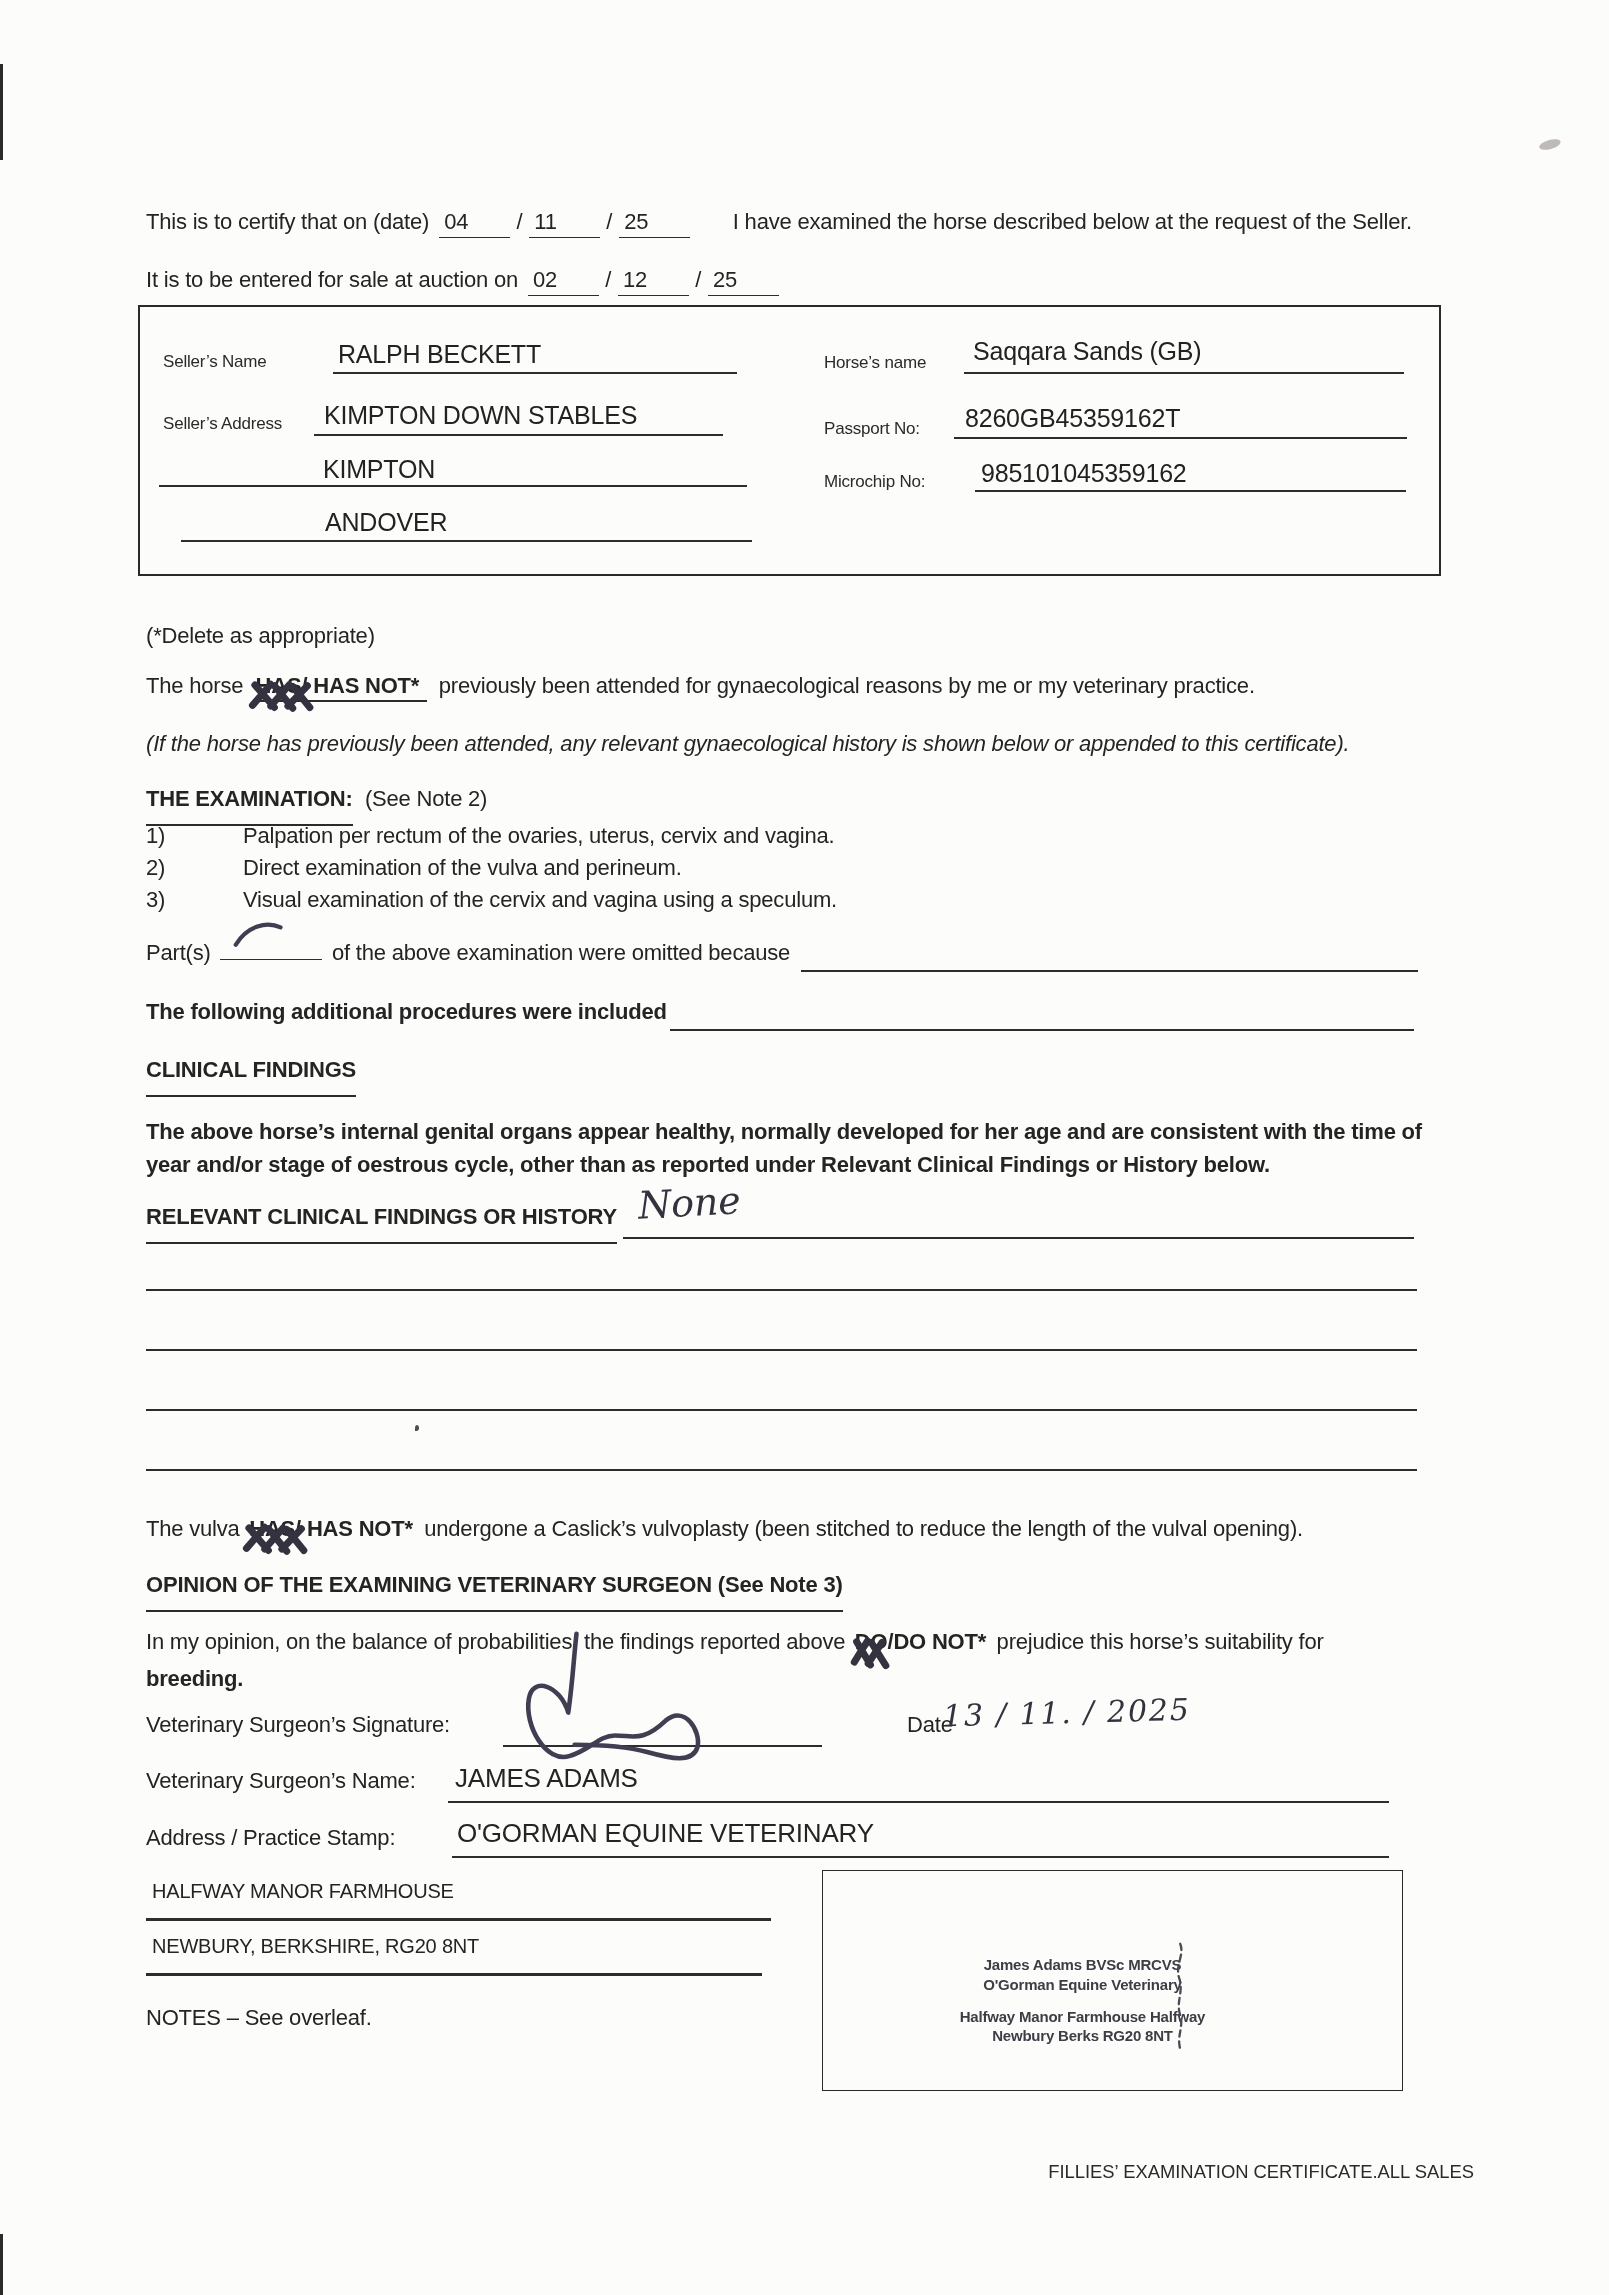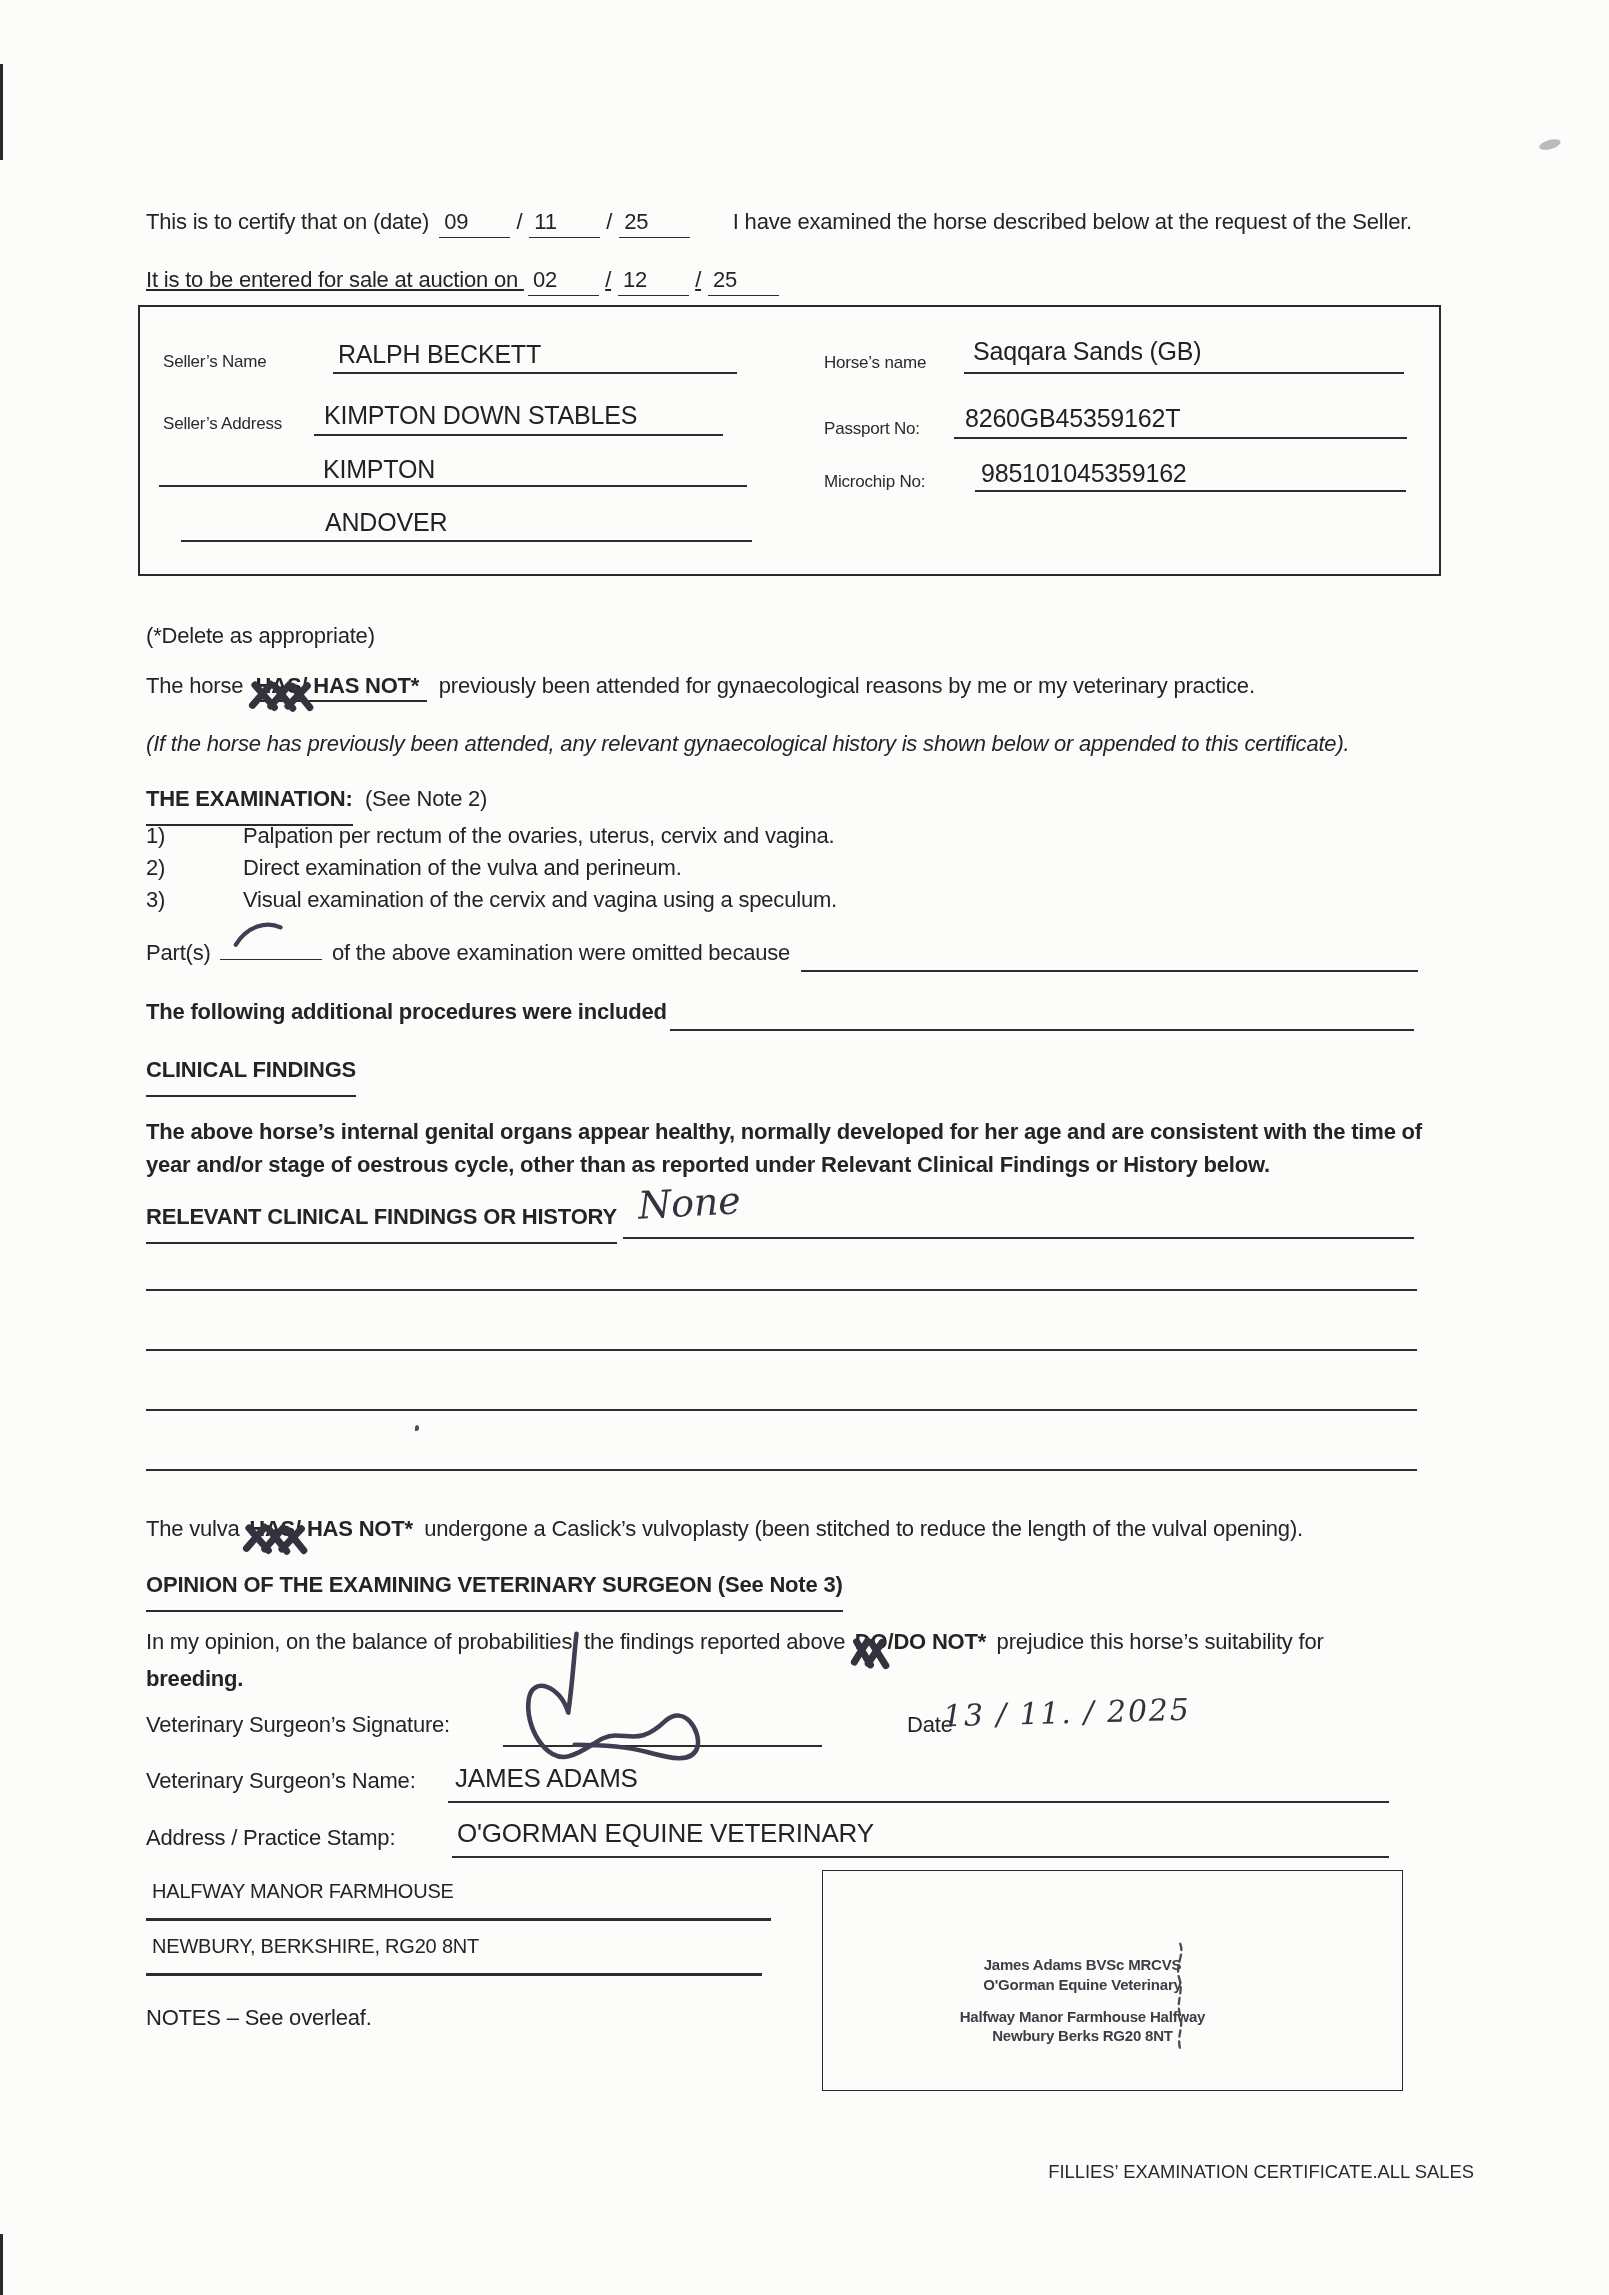--- a/index.html
+++ b/index.html
@@ -40,25 +40,25 @@
 <div id="page">
 
   <div class="artifact" style="left:0;top:64px;width:2.8px;height:96px;"></div>
   <div class="artifact" style="left:0;top:2234px;width:3.2px;height:62px;"></div>
   <div class="abs" style="left:1539px;top:140px;width:22px;height:9.2px;background:#8d8288;opacity:.55;border-radius:50%;transform:rotate(-16deg);"></div>
   <div class="abs" style="left:415px;top:1425px;width:4.1px;height:5.5px;background:#4e4e4e;border-radius:50% 50% 50% 0;"></div>
 
 
   <div class="abs nowrap" style="left:146px;top:209px;">
     <span>This is to certify that on (date)</span>
-    <span class="dseg">09</span><span class="sep">/</span><span class="dseg">11</span><span class="sep">/</span><span class="dseg gap-after">25</span>
+    <span class="dseg">04</span><span class="sep">/</span><span class="dseg">11</span><span class="sep">/</span><span class="dseg gap-after">25</span>
     <span>I have examined the horse described below at the request of the Seller.</span>
   </div>
 
-  <div class="abs nowrap" style="left:146px;top:267px;text-decoration:underline;">
+  <div class="abs nowrap" style="left:146px;top:267px;">
     <span>It is to be entered for sale at auction on</span>
     <span class="dseg">02</span><span class="sep">/</span><span class="dseg">12</span><span class="sep">/</span><span class="dseg">25</span>
   </div>
 
   <div class="box" style="left:138px;top:305px;width:1299px;height:267px;">
     <div class="boxlabel" style="left:23px;top:45px;">Seller’s Name</div>
     <div class="boxval" style="left:198px;top:33px;">RALPH BECKETT</div>
     <div class="rule" style="left:193px;top:65px;width:404px;"></div>
 
     <div class="boxlabel" style="left:684px;top:46px;">Horse’s name</div>

